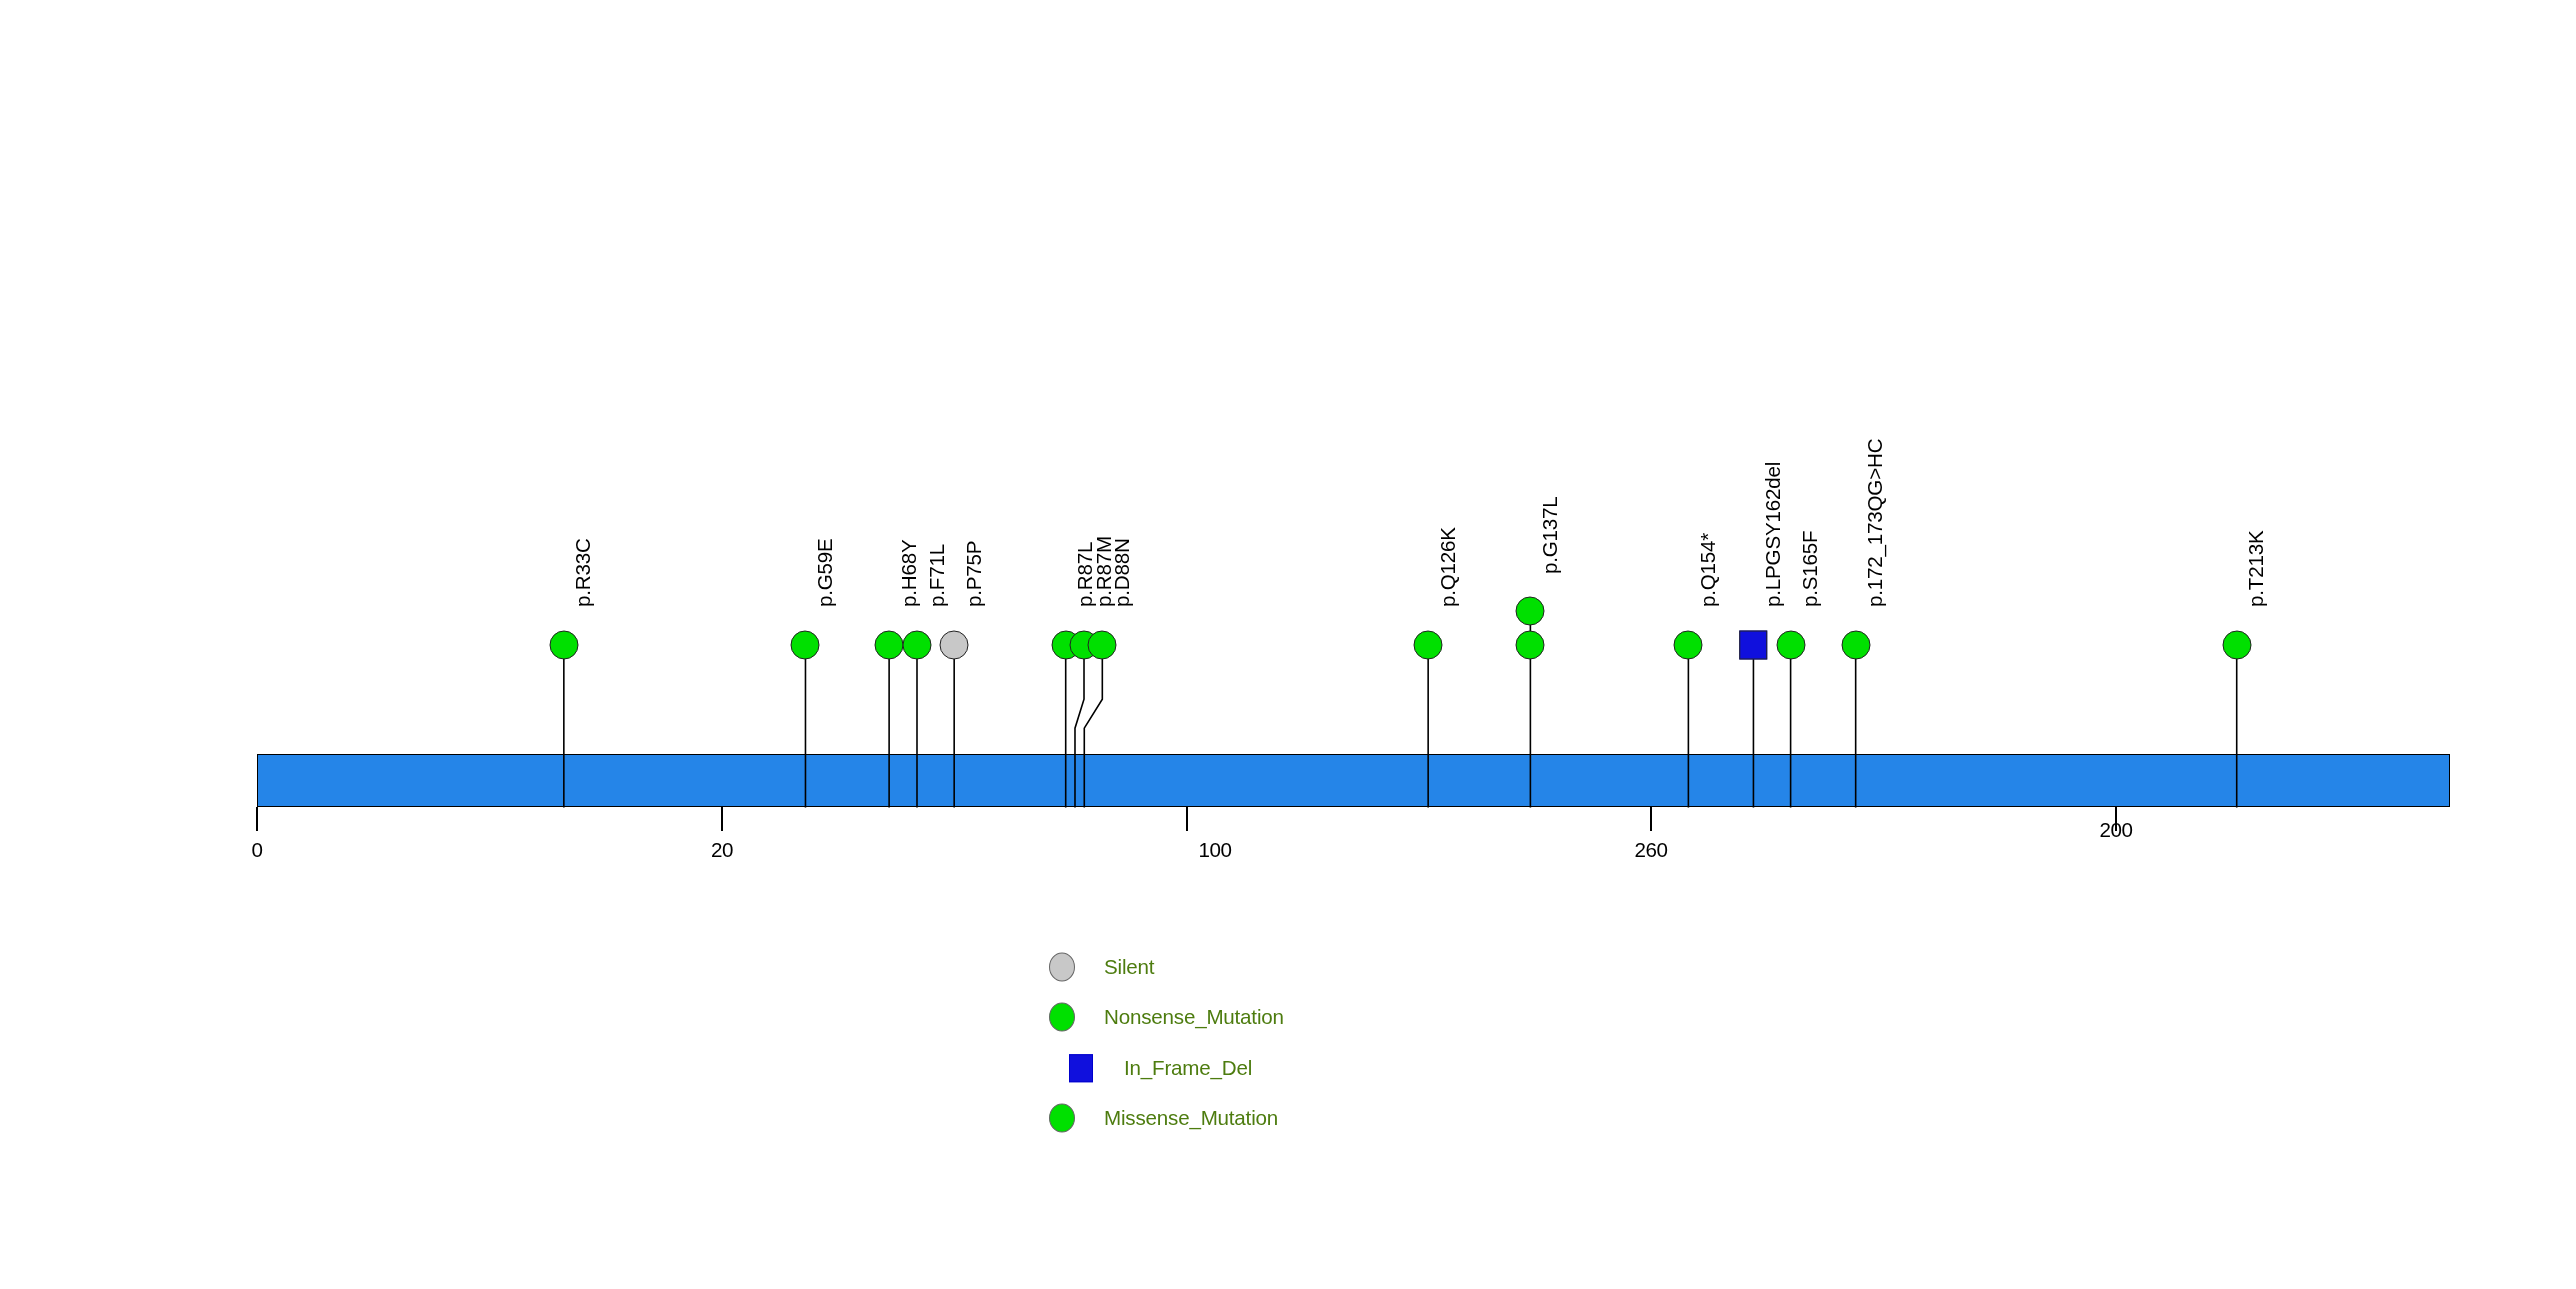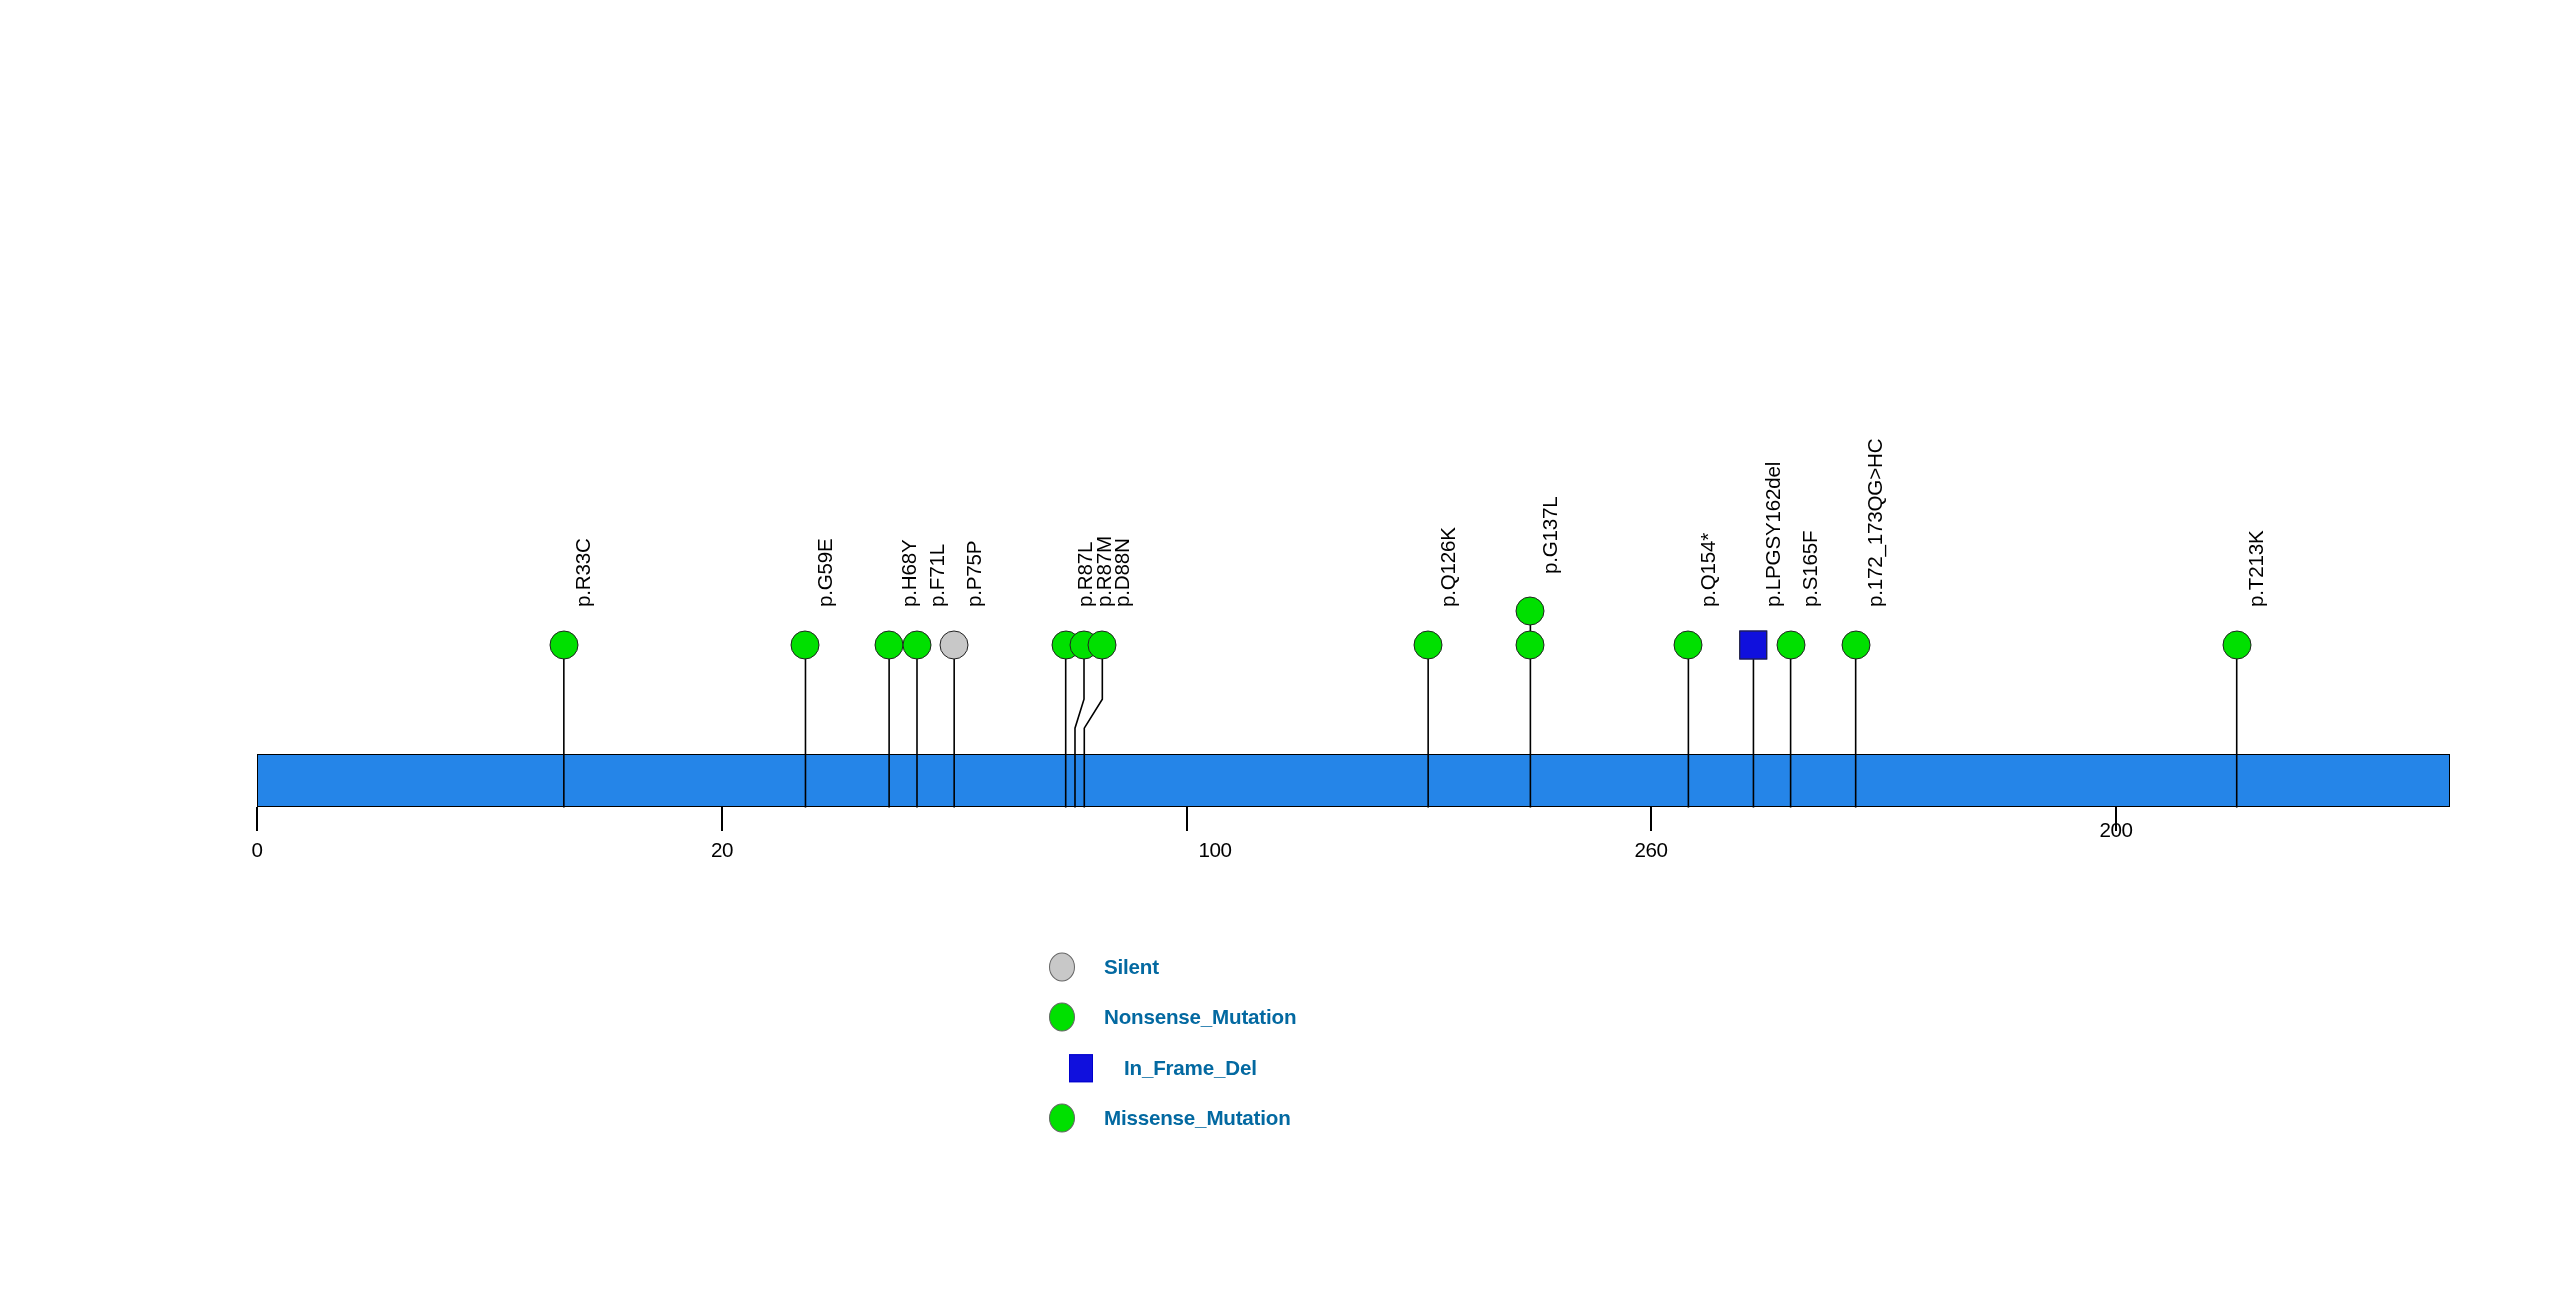--- a/index.html
+++ b/index.html
@@ -69,23 +69,22 @@
     width:26px;height:29px;
     transform:translateY(-50%);
     border:1.1px solid #666;
     box-sizing:border-box;
   }
   .legend-swatch.circle{border-radius:50%;}
   .legend-swatch.square{border-radius:0;border-color:#0000cc;}
   .legend-text{
     position:absolute;left:55px;top:50%;
     transform:translateY(-50%);
-    font-size:20.6px;color:#0369a1;white-space:nowrap;
+    font-size:20.6px;color:#4d7c0f;white-space:nowrap;
     letter-spacing:-0.2px;
-    font-weight:bold;
   }
 </style>
 </head>
 <body>
 
 <div id="plot">
 
   <div class="protein-bar" id="protein-bar" style="left: 257px; top: 754px; width: 2193px; height: 53px;"></div>
 
   <div id="axis-layer">

